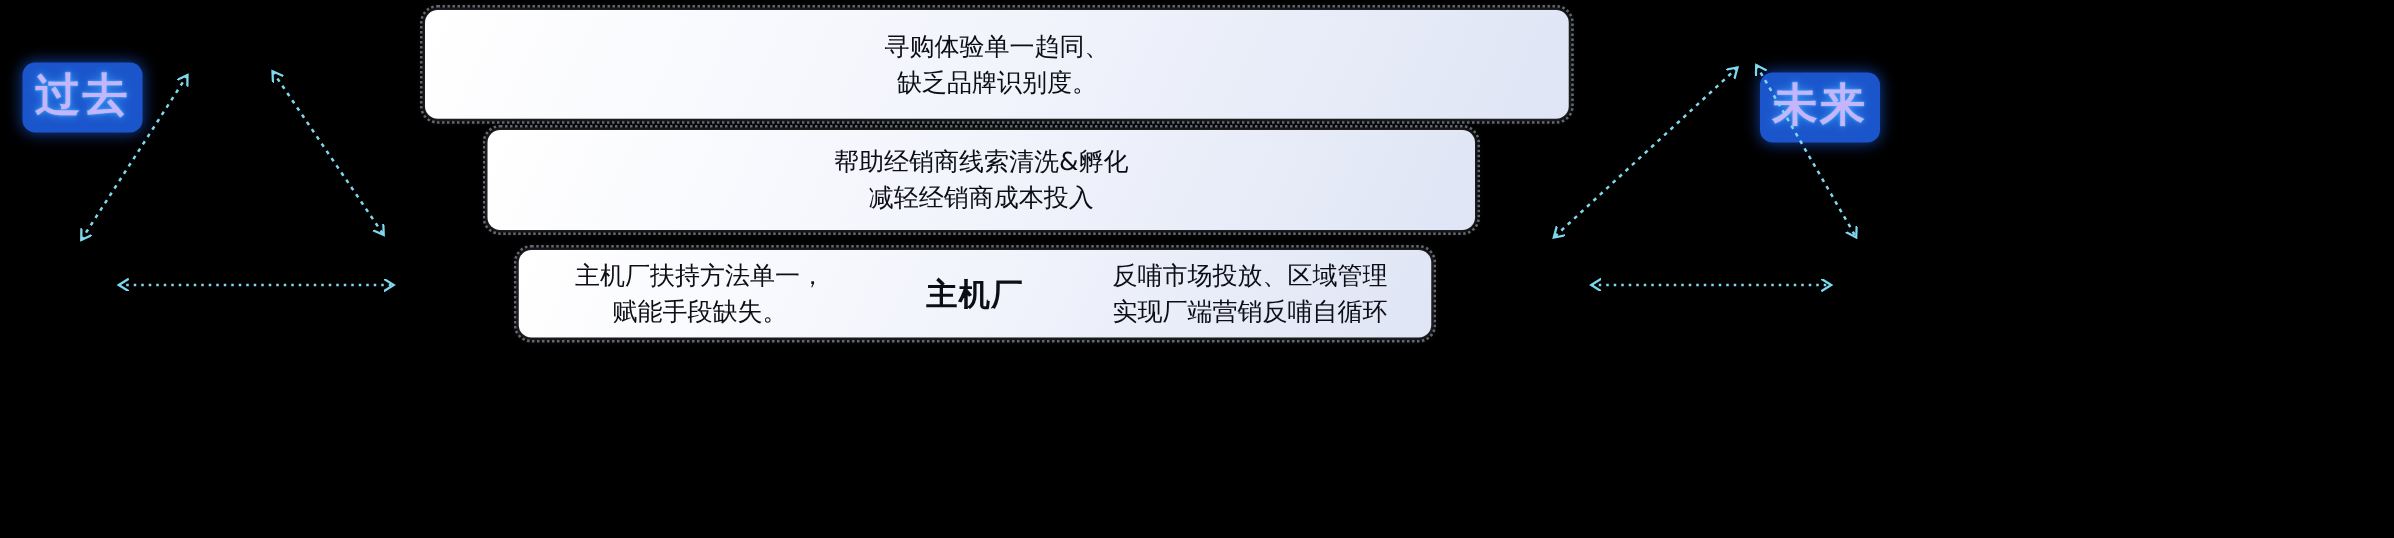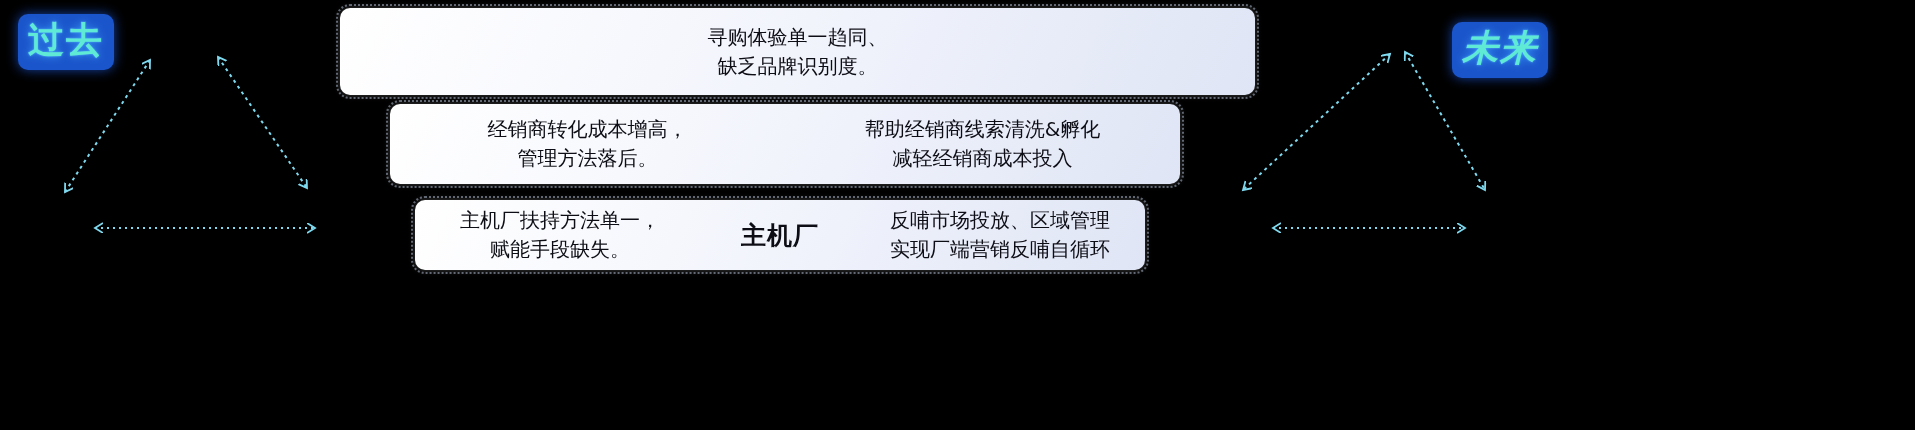--- a/index.html
+++ b/index.html
@@ -16,30 +16,31 @@
   }
   .stage {
     position: absolute;
     inset: 0;
   }
   
   .era-label {
     position: absolute;
     font-size: 36px;
     font-weight: bold;
-    color: #5eead4;
+    color: #c4b5fd;
     background: #1b55cb;
     padding: 2px 10px 5px 10px;
     border-radius: 10px;
     text-shadow: 0 0 8px rgba(60,160,255,.95), 0 0 2px rgba(120,220,255,.9);
     box-shadow: 0 0 12px rgba(30,90,220,.75);
     letter-spacing: 2px;
+    margin-top: 36px;
   }
   .era-past   { left: 18px;   top: 14px; }
-  .era-future { left: 1452px; top: 22px; font-style: italic; }
+  .era-future { left: 1408px; top: 22px; }
 
   
   .row {
     position: absolute;
     display: flex;
     align-items: center;
     background: linear-gradient(115deg, #ffffff 0%, #f2f4fc 50%, #dfe5f5 100%);
     border-radius: 10px;
     outline: 2px dotted rgba(205, 220, 245, 0.45);
     outline-offset: 2px;
@@ -106,22 +107,20 @@
     <line x1="180" y1="12" x2="260" y2="150" stroke="#7fd9ee" stroke-width="2" stroke-dasharray="3 4" marker-start="url(#ahR)" marker-end="url(#ahR)"></line>
     <line x1="48" y1="188" x2="240" y2="188" stroke="#7fd9ee" stroke-width="2" stroke-dasharray="2 4" marker-start="url(#ahR)" marker-end="url(#ahR)"></line>
   </svg>
 
   <div class="row row-1">
     <div class="cell problem">寻购体验单一趋同、
 缺乏品牌识别度。</div>
   </div>
 
   <div class="row row-2">
-    <div class="cell problem">经销商转化成本增高，
-管理方法落后。</div>
     <div class="cell solution">帮助经销商线索清洗&amp;孵化
 减轻经销商成本投入</div>
   </div>
 
   <div class="row row-3">
     <div class="cell problem">主机厂扶持方法单一，
 赋能手段缺失。</div>
     <div class="cell role">主机厂</div>
     <div class="cell solution">反哺市场投放、区域管理
 实现厂端营销反哺自循环</div>

